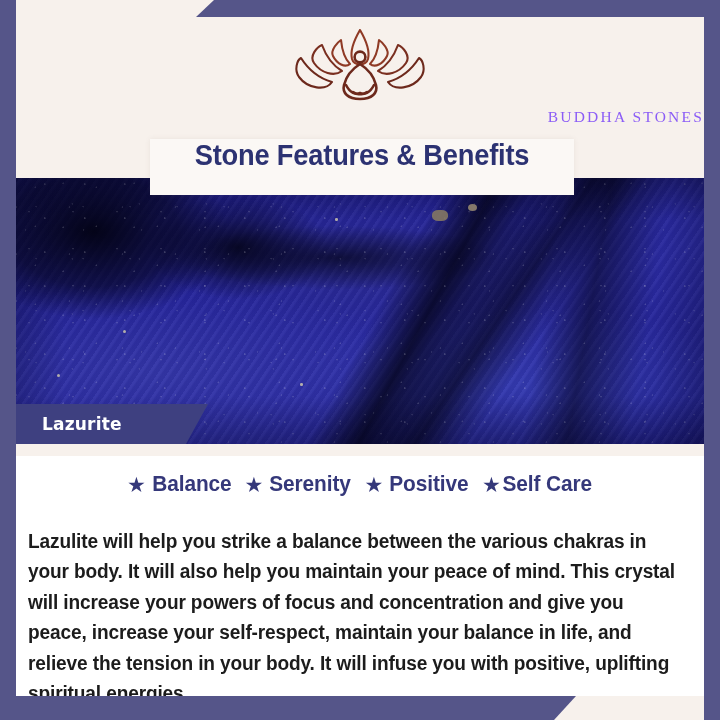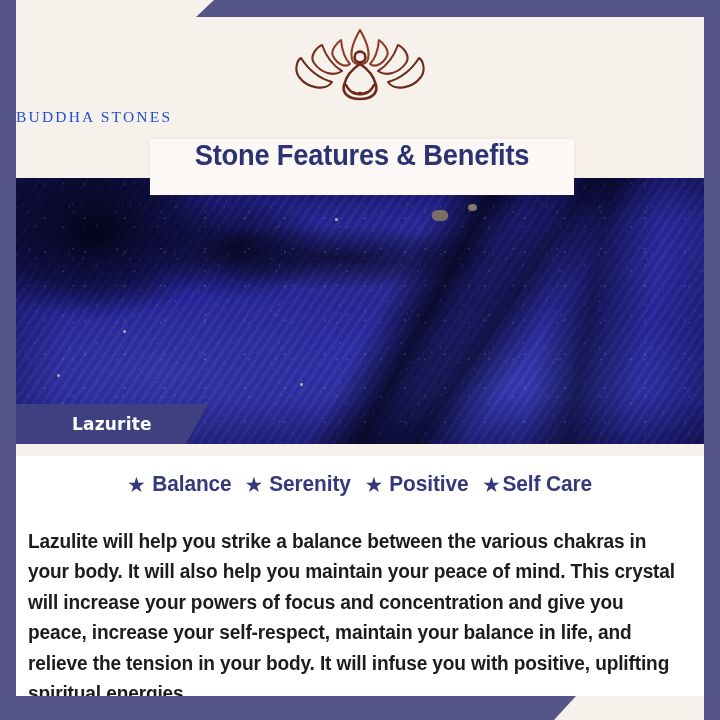--- a/index.html
+++ b/index.html
@@ -89,22 +89,22 @@
     margin: 0 auto;
     width: 152px;
     height: 84px;
   }
   .brand-name {
     display: block;
     margin-top: 1px;
     font-family: "Liberation Serif", serif;
     font-size: 15.5px;
     letter-spacing: 2.2px;
-    color: #1d4ed8;
-    text-align: left;
+    color: #8b5cf6;
+    text-align: right;
   }
 
   
   .title-banner {
     position: absolute;
     left: 134px;
     top: 122px;
     width: 424px;
     height: 56px;
     background: #fbf8f5;
@@ -204,21 +204,21 @@
     z-index: 5;
     display: flex;
     align-items: center;
   }
   .name-text {
     color: #ffffff;
     font-family: "DejaVu Sans", sans-serif;
     font-weight: bold;
     font-size: 17px;
     letter-spacing: 0.2px;
-    padding-left: 56px;
+    padding-left: 26px;
   }
 
   
   .body-card {
     position: absolute;
     left: 16px;
     top: 444px;
     width: 688px;
     height: 252px;
     background: #ffffff;

